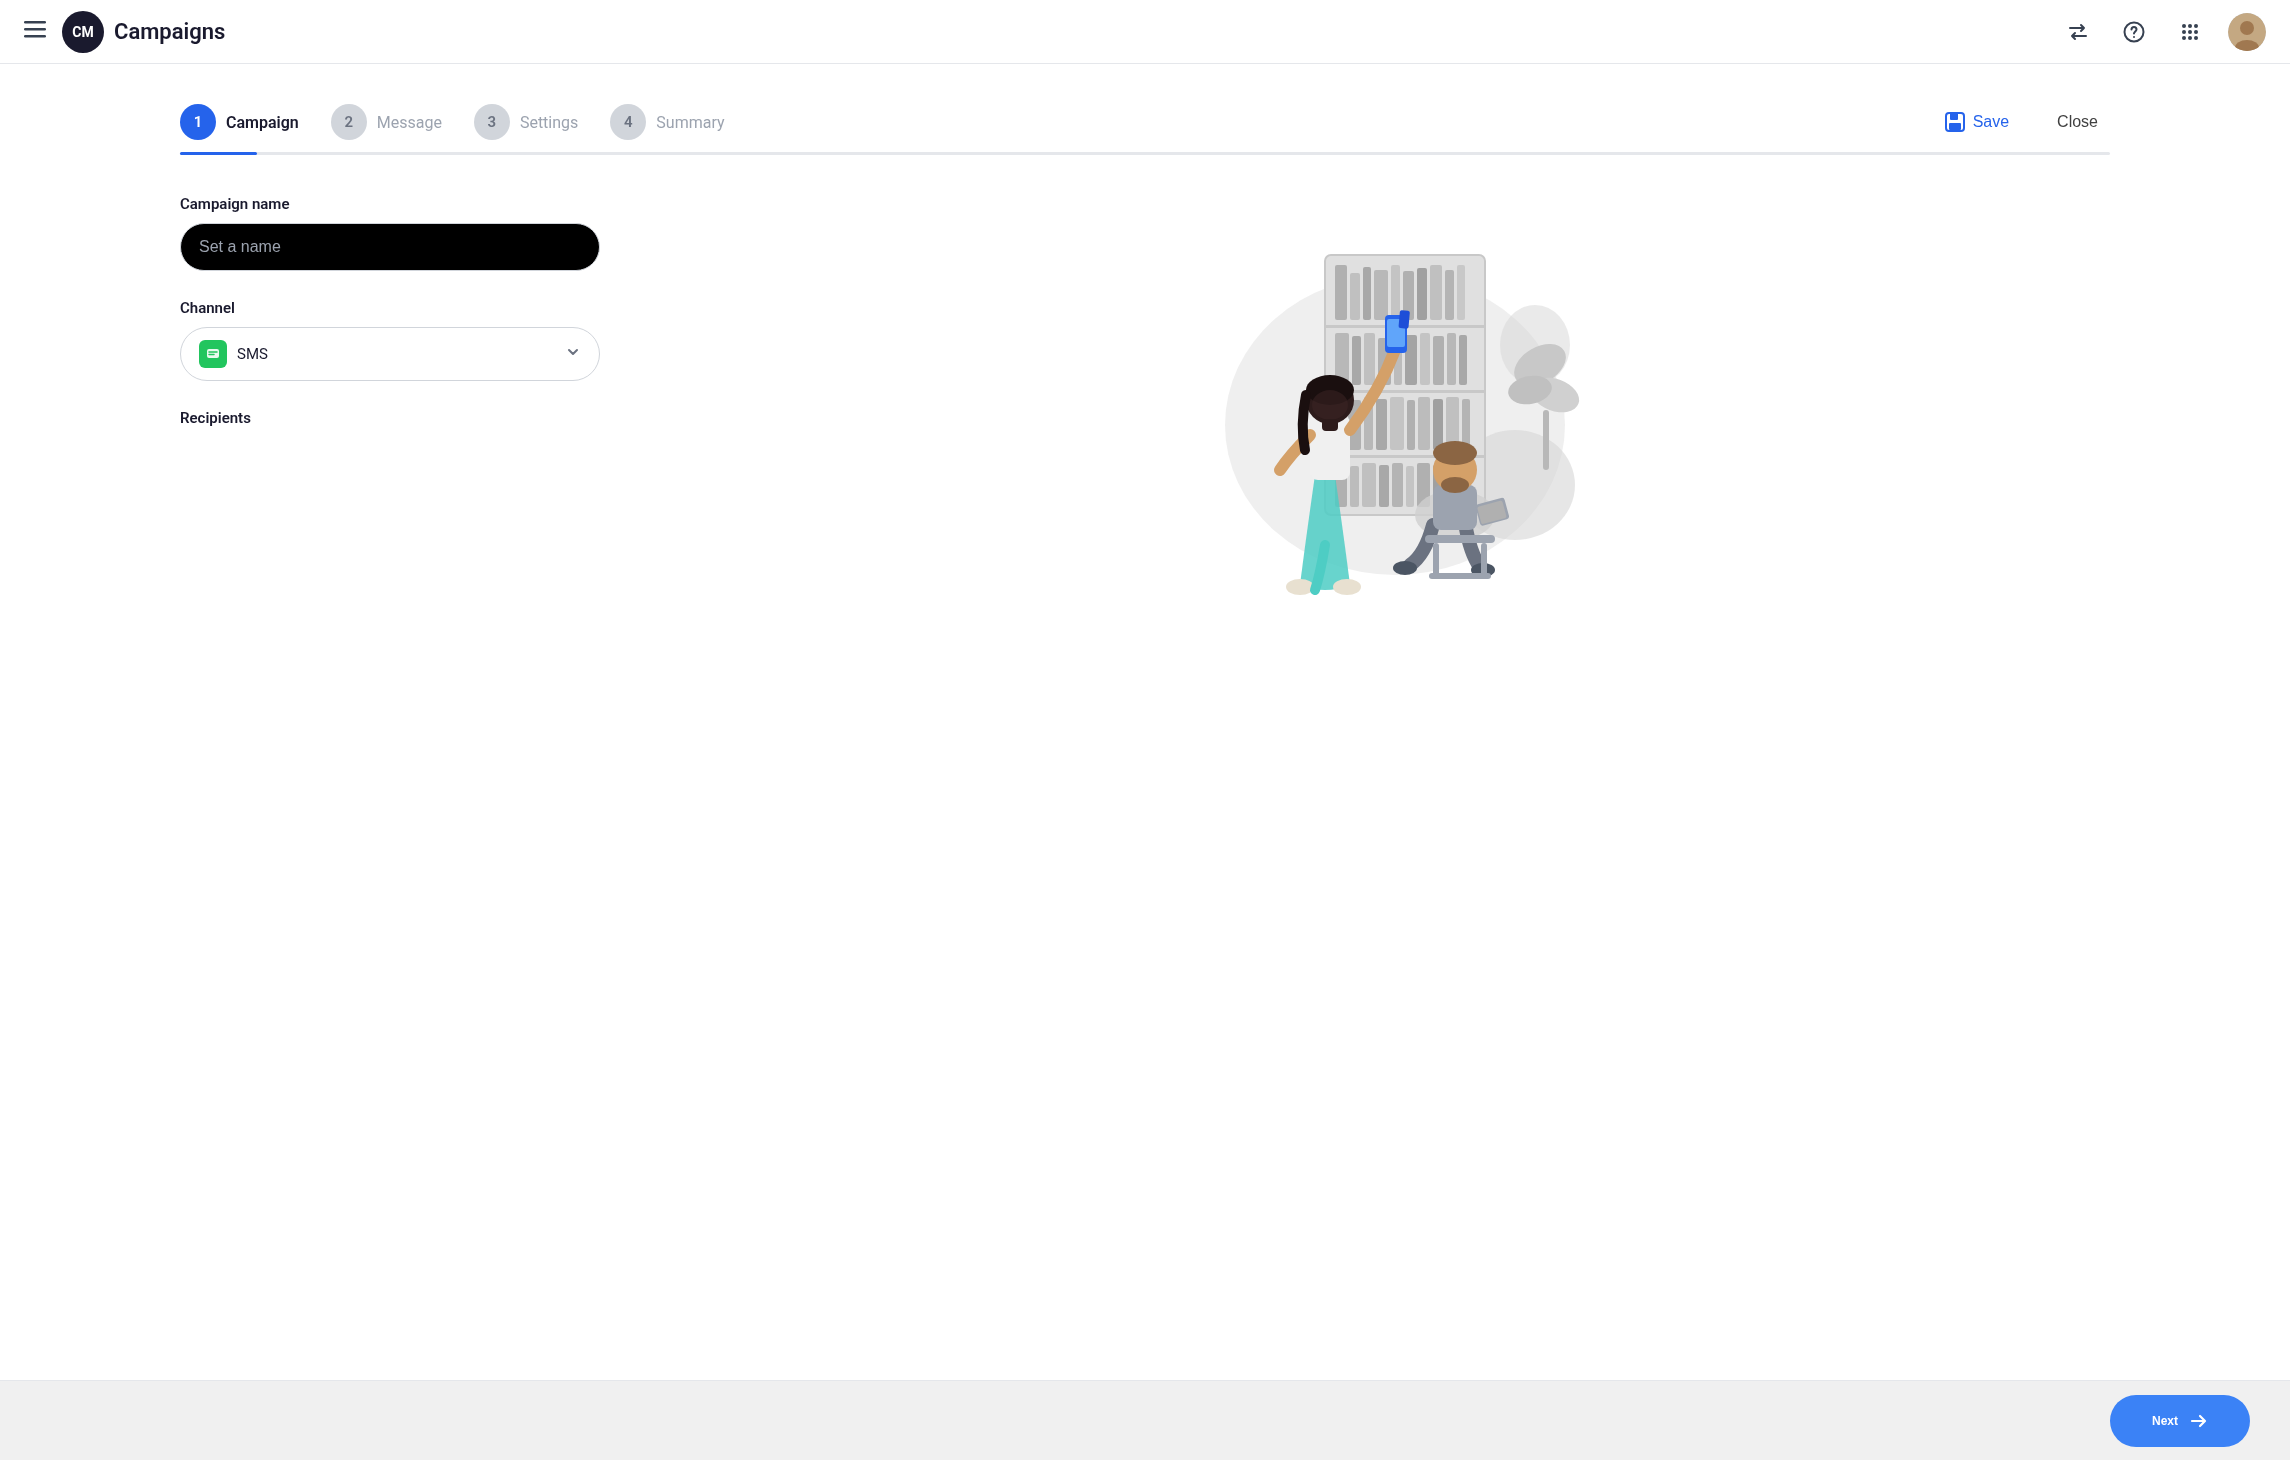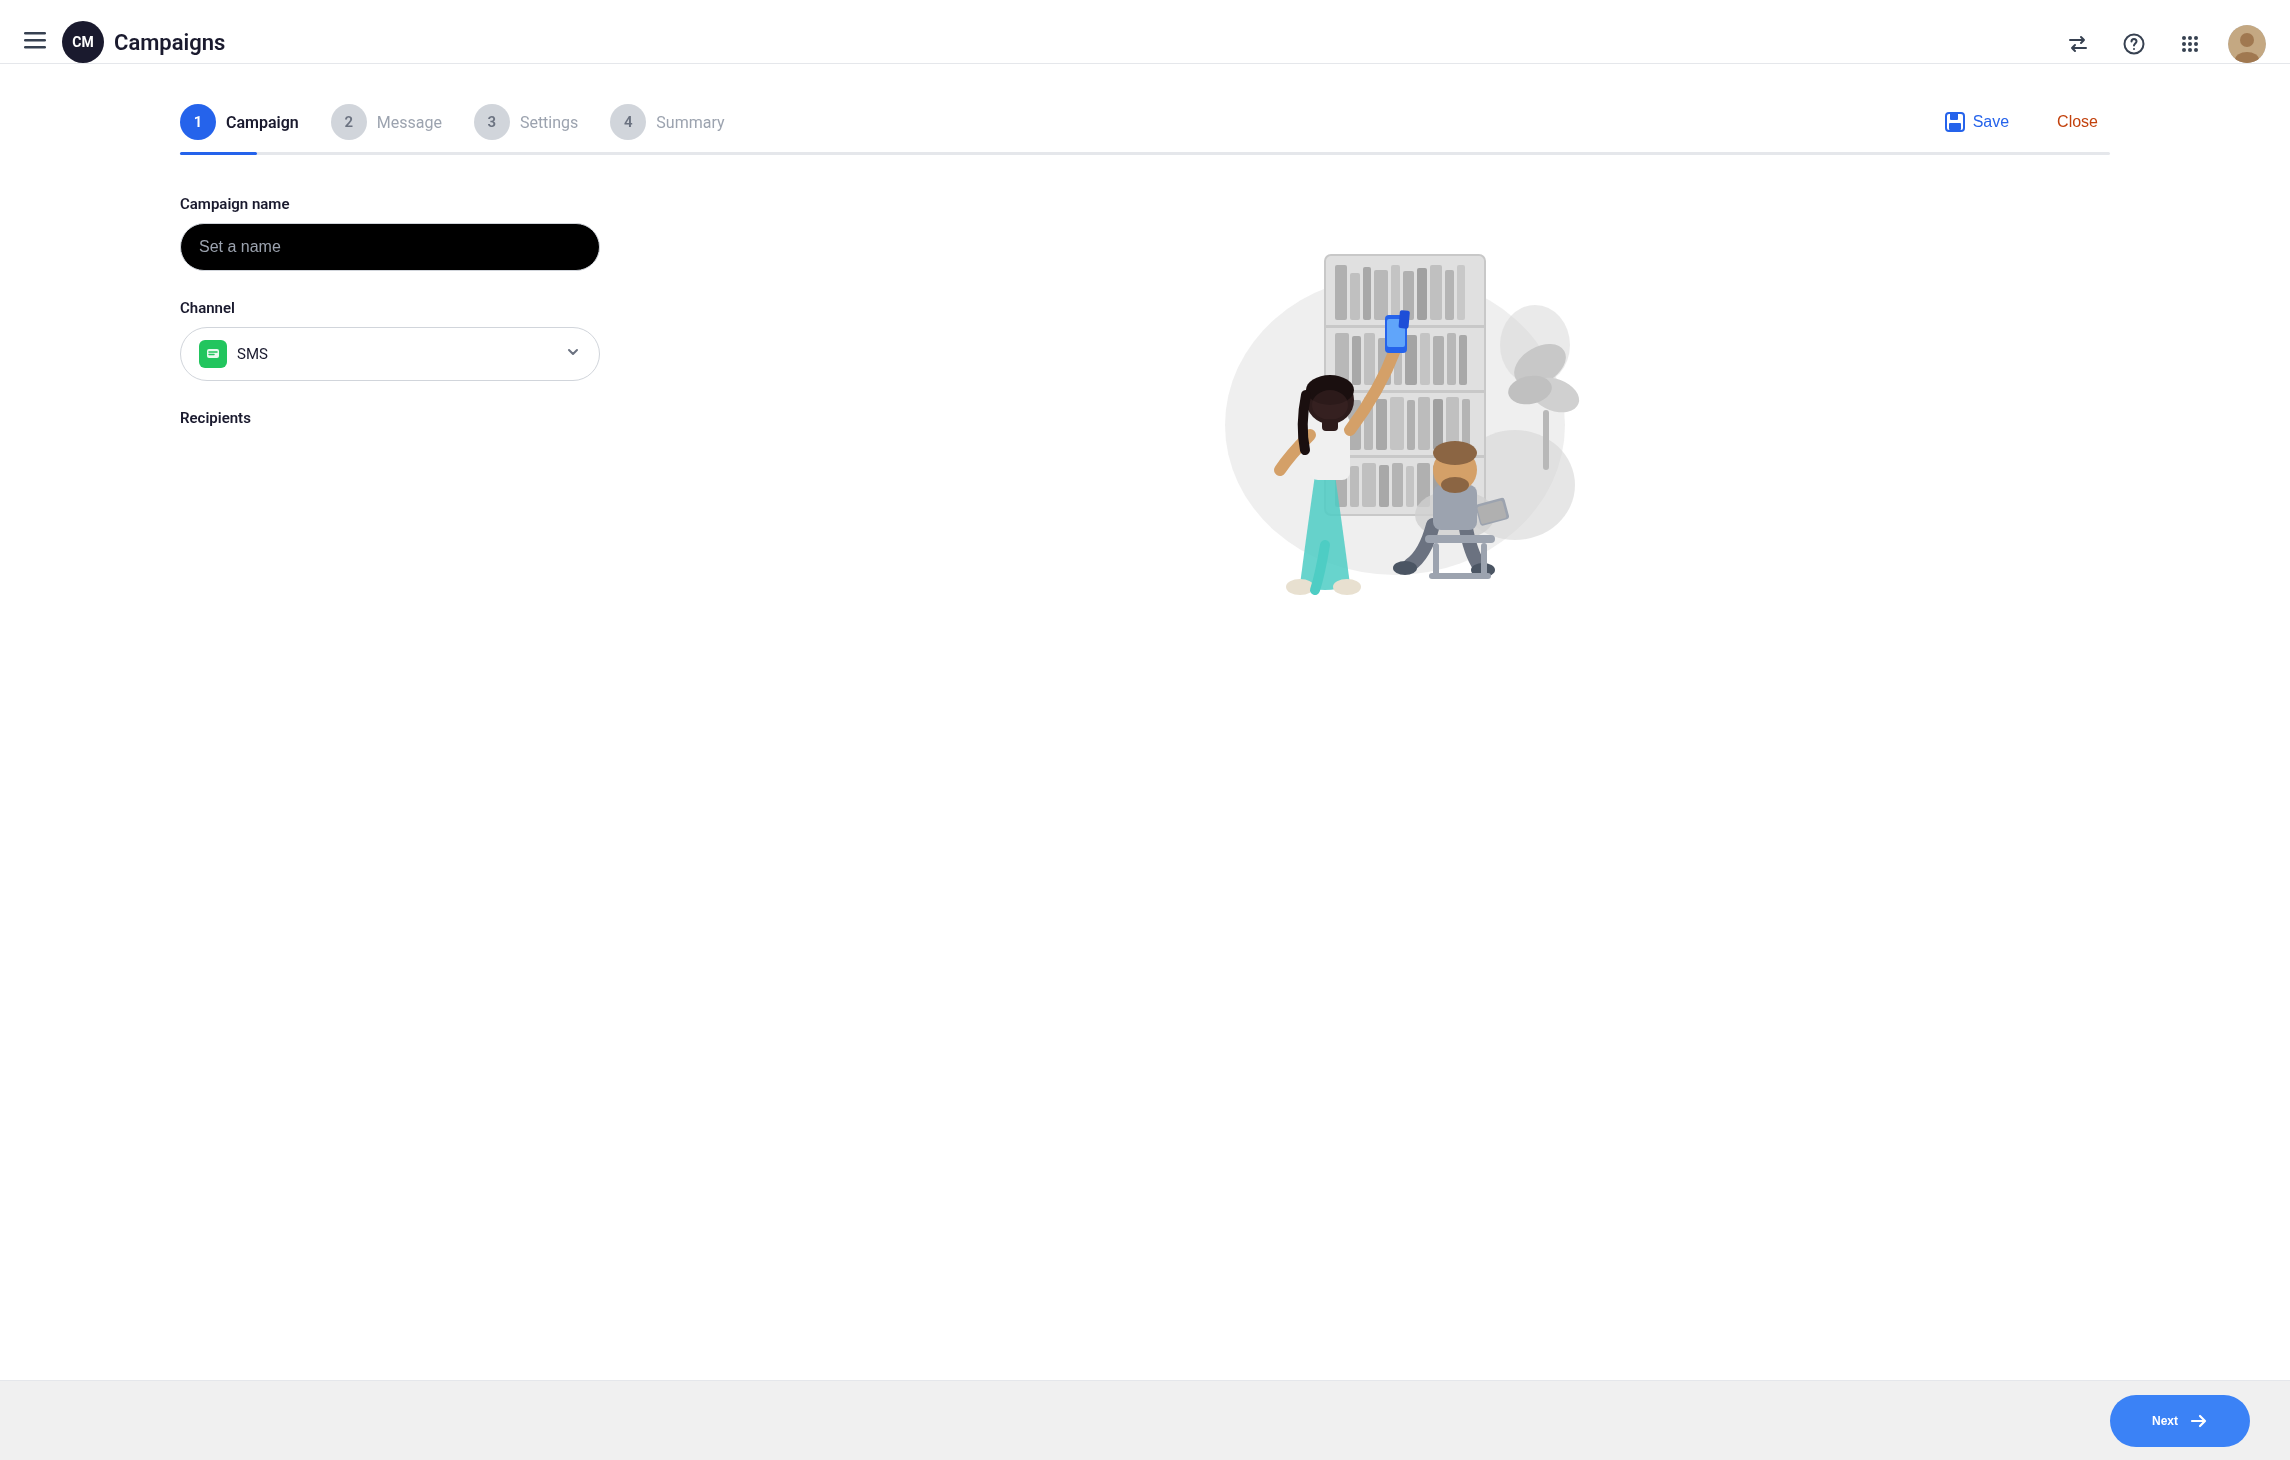--- a/index.html
+++ b/index.html
@@ -10,21 +10,21 @@
       display: flex;
       flex-direction: column;
     }
 
     
     .topnav {
       background: #fff;
       border-bottom: 1px solid #e5e7eb;
       height: 64px;
       display: flex;
-      align-items: flex-end;
+      align-items: center;
       padding: 0 24px;
       justify-content: space-between;
       position: sticky;
       top: 0;
       z-index: 100;
     }
     .topnav-left {
       display: flex;
       align-items: center;
       gap: 16px;
@@ -157,21 +157,21 @@
       font-size: 16px;
       font-weight: 500;
       cursor: pointer;
       background: none;
       border: none;
       padding: 8px 12px;
       border-radius: 6px;
       justify-content: space-between;
     }
     .btn-close {
-      color: #c2410c;
+      color: #404040;
       font-size: 16px;
       font-weight: 500;
       cursor: pointer;
       background: none;
       border: none;
       padding: 8px 12px;
       border-radius: 6px;
     }
 
     

